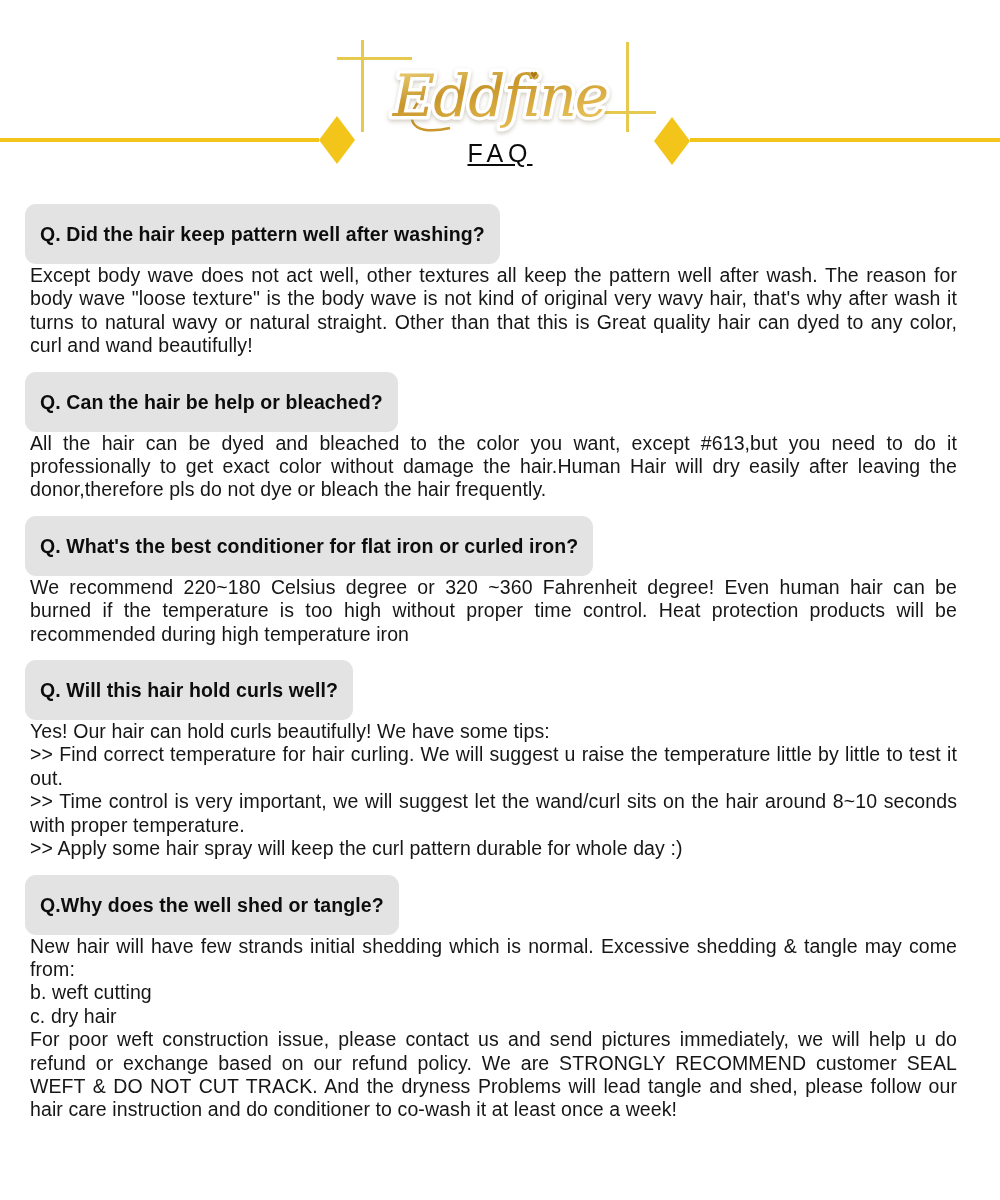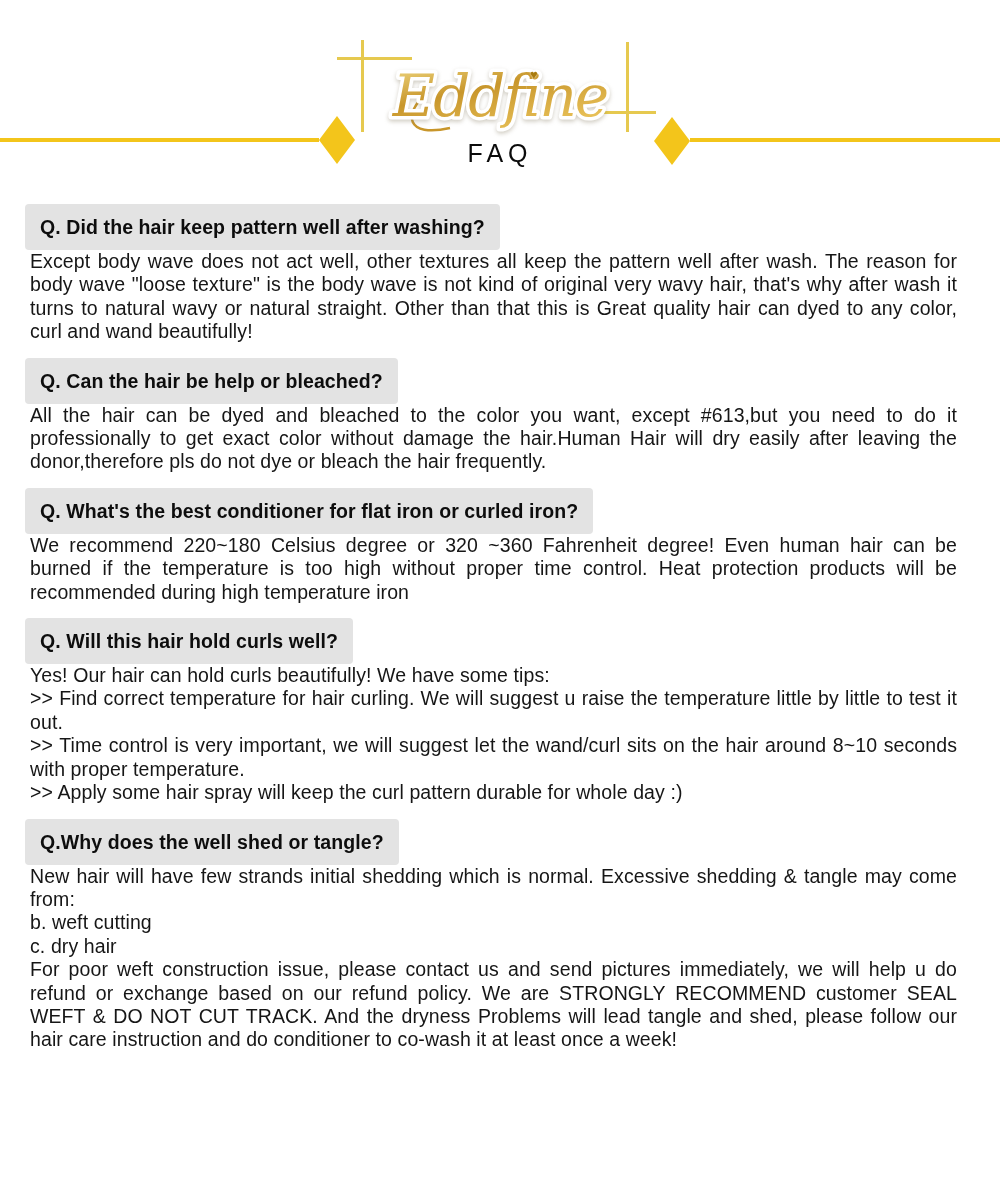--- a/index.html
+++ b/index.html
@@ -37,31 +37,31 @@
     filter:drop-shadow(0 2px 2px rgba(120,110,80,0.35));
   }
   .heart{
     position:absolute;left:530px;top:68px;
     font-size:13px;color:#A97B0E;line-height:1;
     text-shadow:0 0 2px #fff;
   }
   .faq-title{
     position:absolute;left:0;top:139px;width:100%;
     text-align:center;
-    font-size:25px;letter-spacing:5px;color:#0b0b0b;font-weight:400;
+    font-size:25px;letter-spacing:5px;color:#0b0b0b;font-weight:400;text-decoration:underline;
   }
   
   .faq-main{padding:0 43px 0 30px;}
   .faq-section{margin:0 0 14px 0;}
   .q-box{
     display:inline-block;
     margin-left:-5px;
     background:var(--question-bg,#E3E3E3);
-    border-radius:4px;
-    padding:12px 15px;
+    border-radius:11px;
+    padding:19px 15px;
   }
   .q-box h2{
     margin:0;font-size:19.5px;line-height:22px;font-weight:bold;color:#0d0d0d;
     letter-spacing:0.1px;
   }
   .answer{margin-top:0;}
   .answer p{
     margin:0;
     font-size:19.5px;line-height:23.4px;letter-spacing:0.1px;
     text-align:justify;

